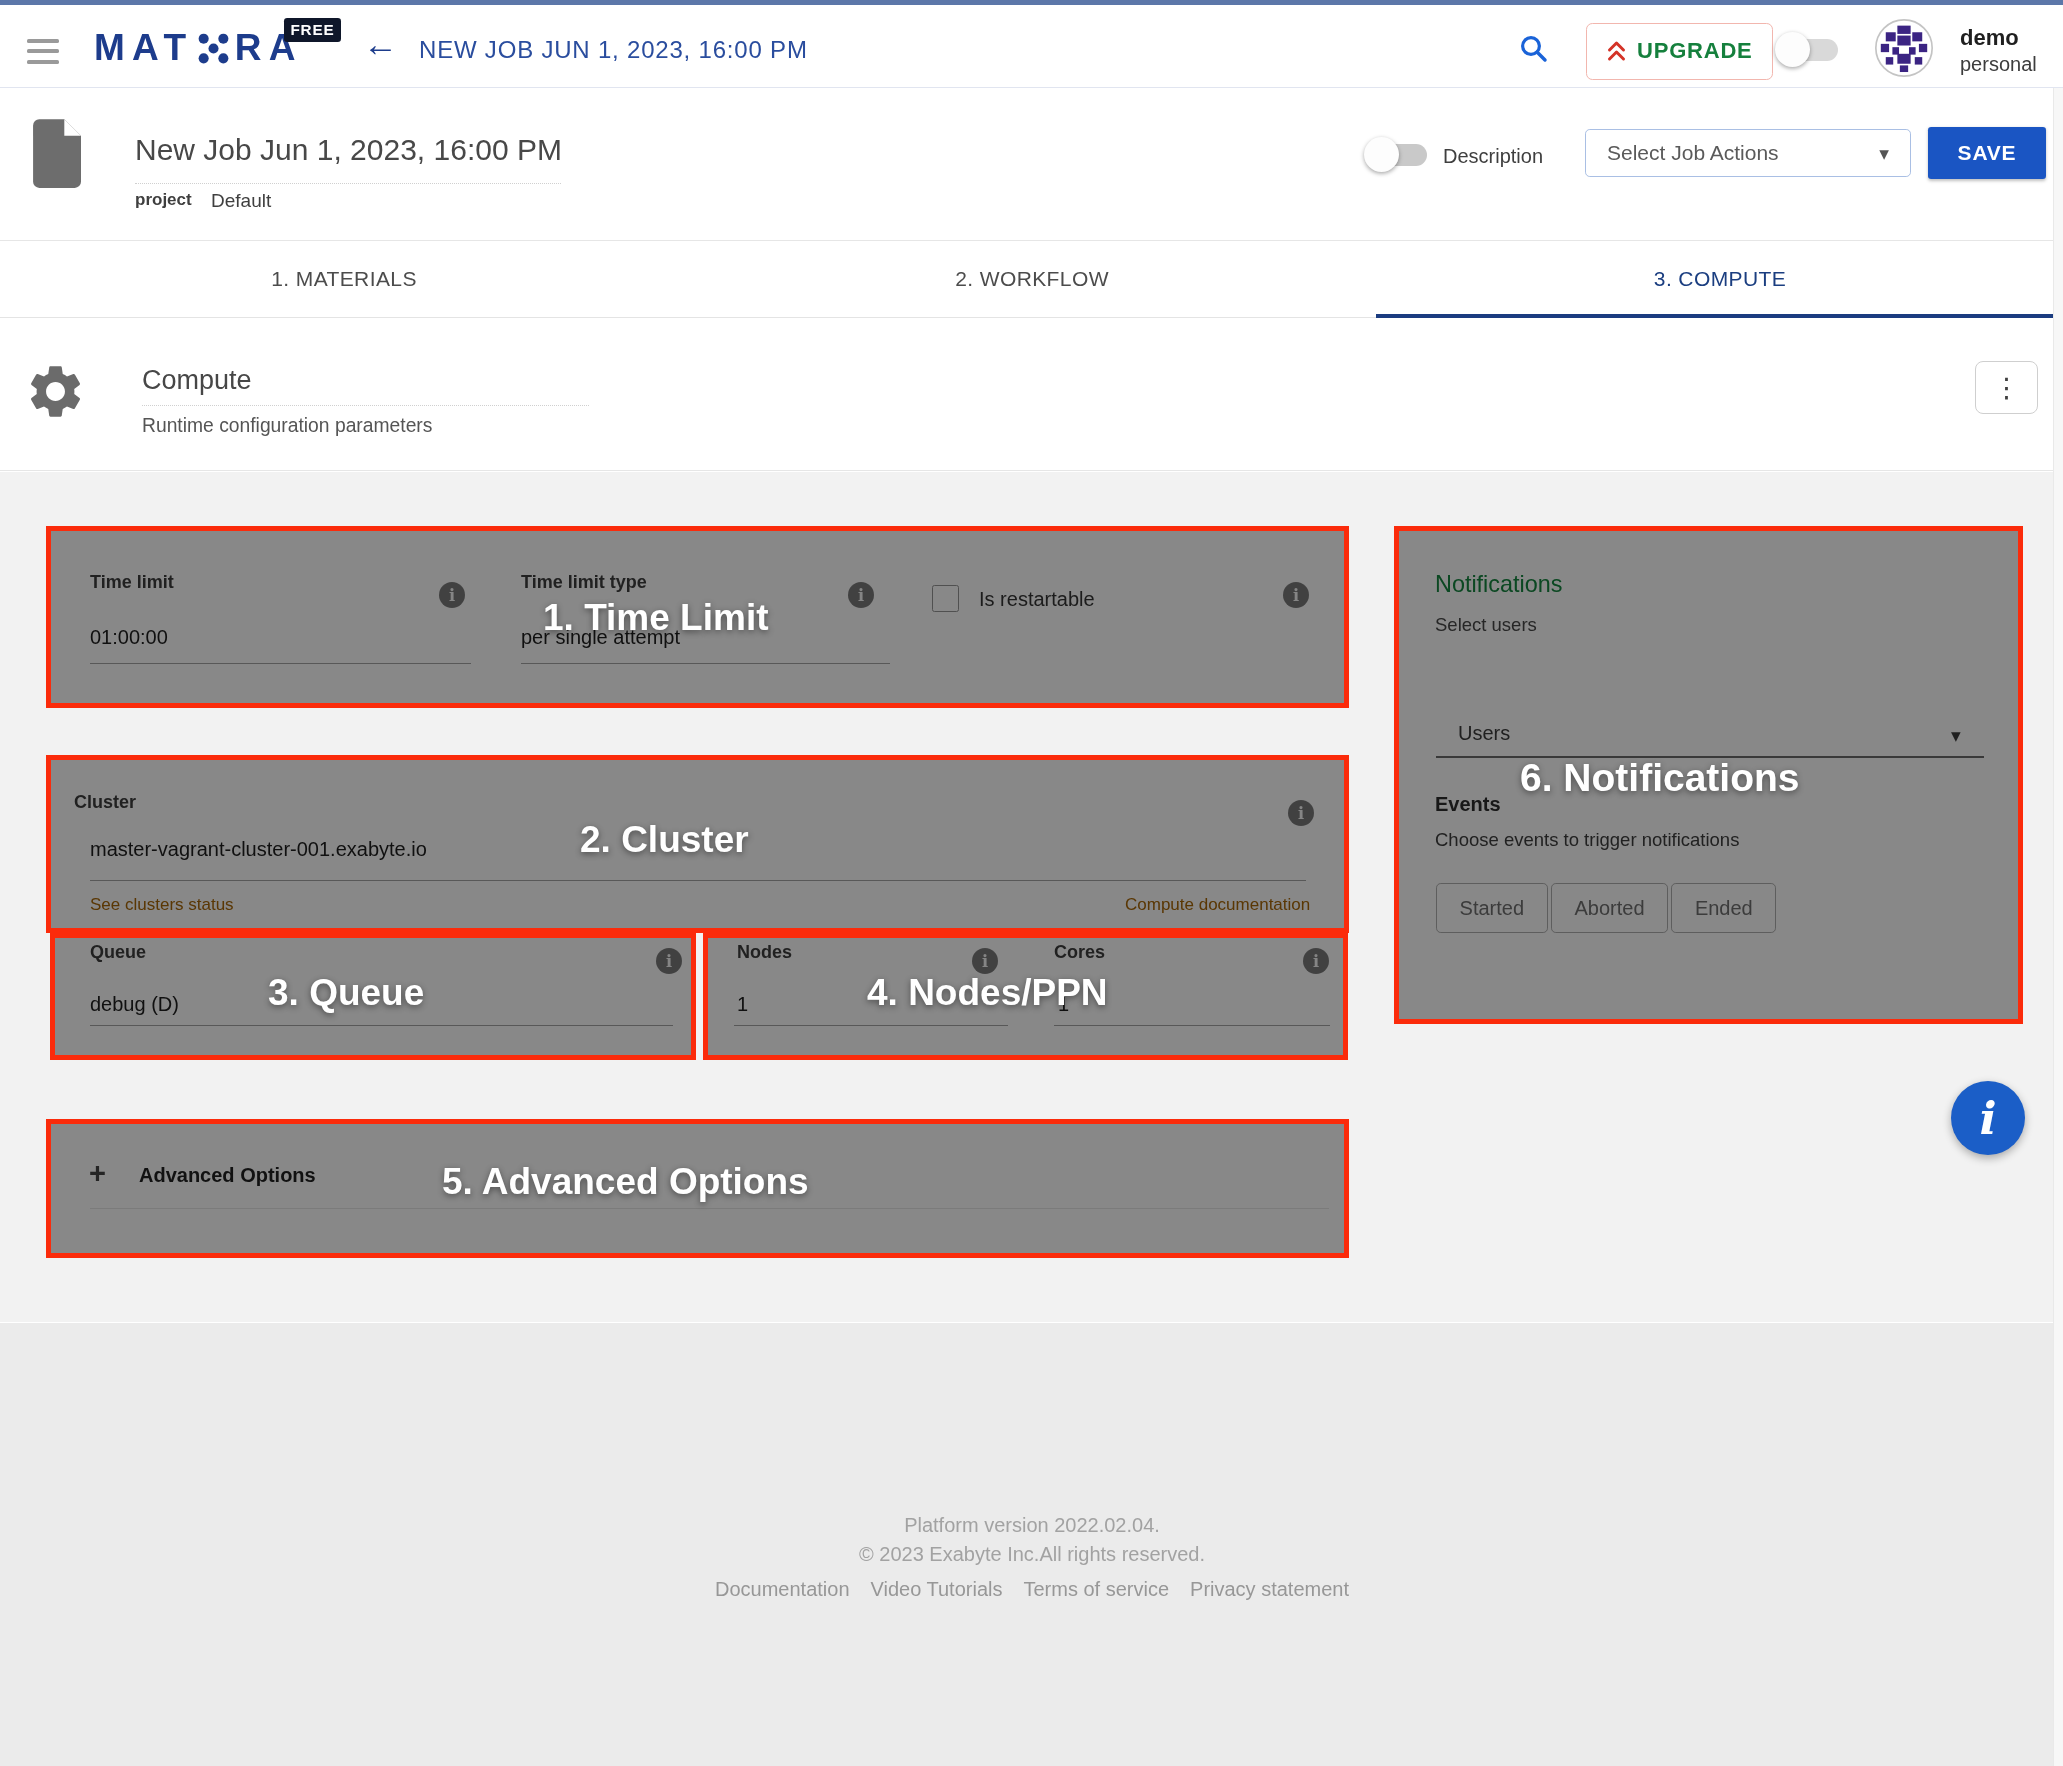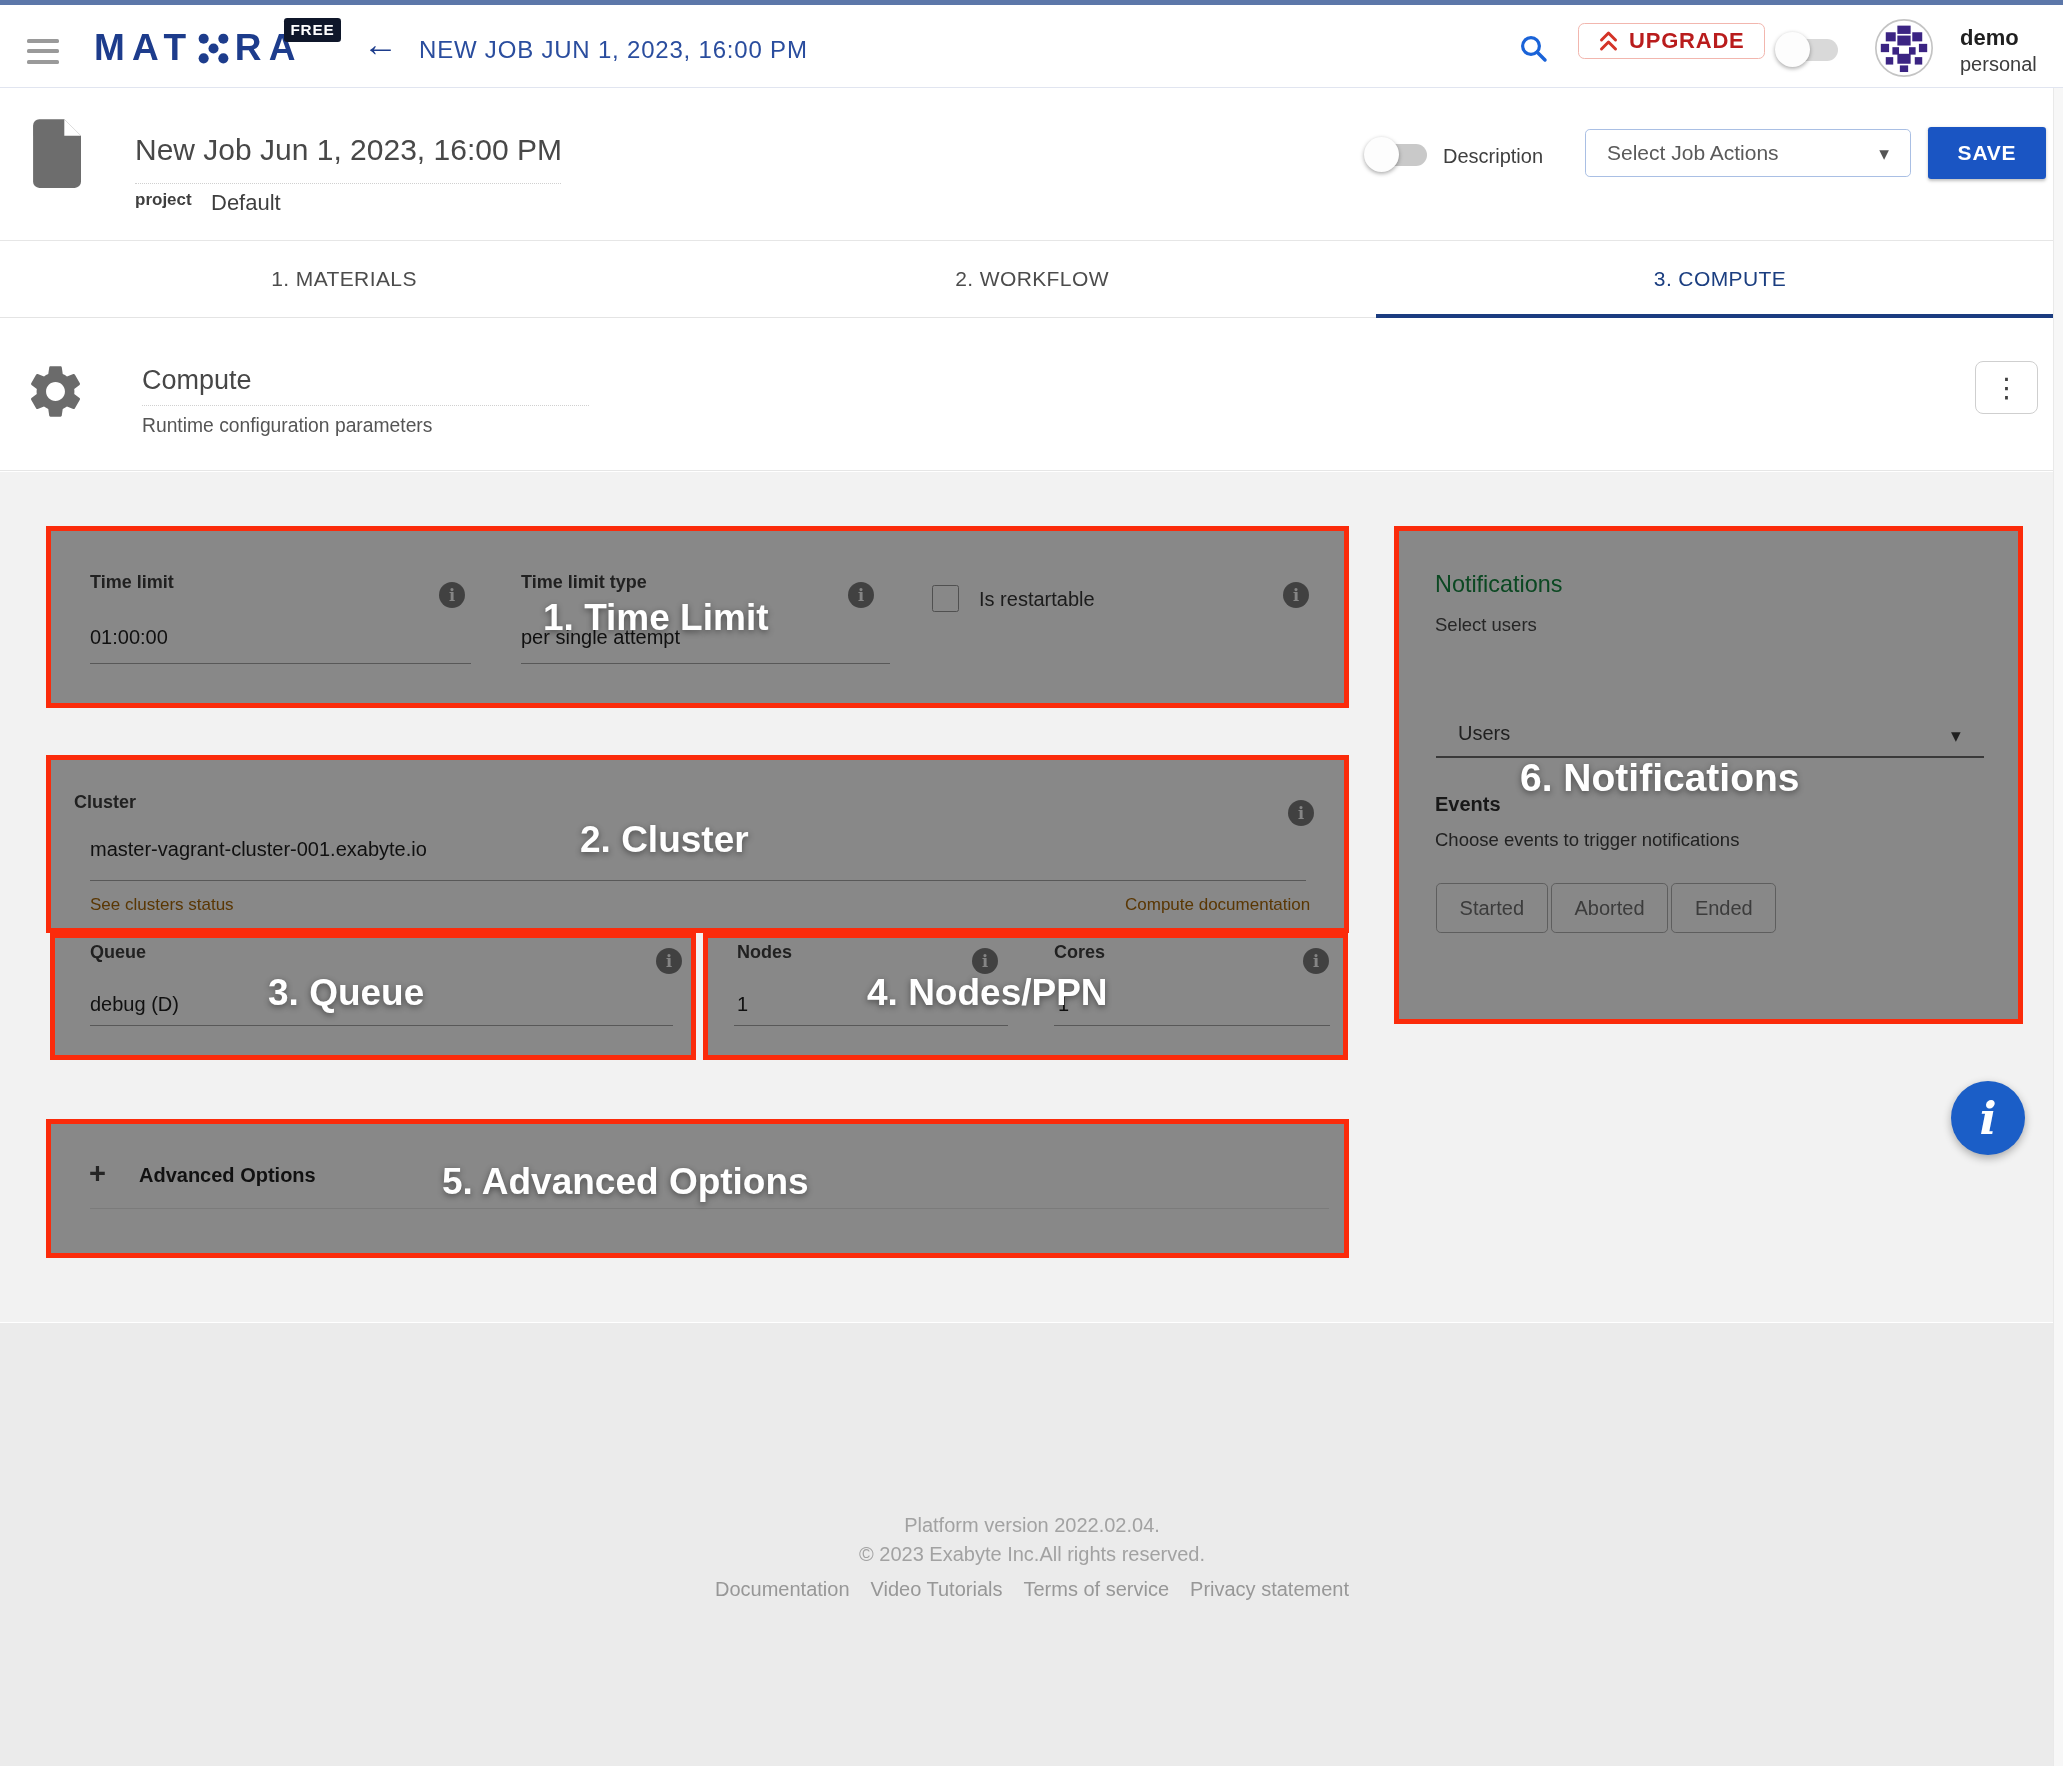--- a/index.html
+++ b/index.html
@@ -13,32 +13,32 @@
 
   
   .top-strip{left:0;top:0;width:2064px;height:4.8px;background:#5c77a9;}
   .navbar{left:0;top:4.8px;width:2064px;height:83px;background:#fff;border-bottom:0.8px solid #e1e5f0;}
   .hamburger span{display:block;width:32px;height:4px;background:#9a9a9a;border-radius:1.6px;margin-bottom:6.4px;}
   .logo{font-weight:bold;font-size:37px;color:#1d3c8c;letter-spacing:7.3px;display:flex;align-items:center;text-align:right;}
   .free-badge{background:#0f172a;color:#fff;font-size:15.3px;font-weight:bold;padding:3.2px 6.4px;border-radius:3.2px;letter-spacing:0.8px;}
   .back-arrow{font-size:35px;color:#1d3c8c;line-height:1;}
   .nav-title{font-size:24px;color:#2a4d9e;letter-spacing:0.8px;font-weight:500;}
   .upgrade-btn{display:flex;align-items:center;gap:9.7px;border:1.6px solid #f2b6ae;border-radius:6.4px;background:#fff;
-    color:#b91c1c;font-size:22px;font-weight:bold;letter-spacing:0.8px;padding:0 19.3px;height:36px;cursor:pointer;}
+    color:#15803d;font-size:22px;font-weight:bold;letter-spacing:0.8px;padding:0 19.3px;height:57px;cursor:pointer;margin-left:8px;}
   .toggle-track{background:#d9d9d9;border-radius:11.3px;}
   .toggle-knob{background:#fdfdfd;border-radius:50%;box-shadow:0 1.6px 4px rgba(0,0,0,.35);}
   .user-name{font-size:22px;font-weight:bold;color:#1f1f1f;}
   .user-role{font-size:20px;color:#3d3d3d;}
 
   
   .header{left:0;top:88px;width:2064px;height:153px;background:#fff;border-bottom:0.8px solid #e6e6e6;}
   .job-title{font-size:30px;color:#484848;}
   .dotted{border-bottom:1.6px dotted #d0d0d0;}
   .proj-label{font-size:17px;font-weight:bold;color:#3f3f3f;}
-  .proj-value{font-size:22px;color:#3f3f3f;}
+  .proj-value{font-size:19px;color:#3f3f3f;}
   .desc-label{font-size:20px;color:#3f3f3f;}
   .job-actions{width:326px;height:48px;border:1.6px solid #a9bfe4;border-radius:4.8px;background:#fff;
     display:flex;align-items:center;justify-content:space-between;padding:0 21px;cursor:pointer;}
   .job-actions .txt{font-size:21px;color:#5a5a5a;}
   .caret{font-size:19.3px;color:#555;}
   .save-btn{width:118px;height:52px;background:#1a55c3;border:none;border-radius:3.2px;color:#fff;
     font-size:21px;font-weight:bold;letter-spacing:0.8px;box-shadow:0 1.6px 3.2px rgba(0,0,0,.25);cursor:pointer;}
 
   
   .tabs{left:0;top:241px;width:2064px;height:77px;background:#fff;border-bottom:0.8px solid #e4e4e4;display:flex;}

